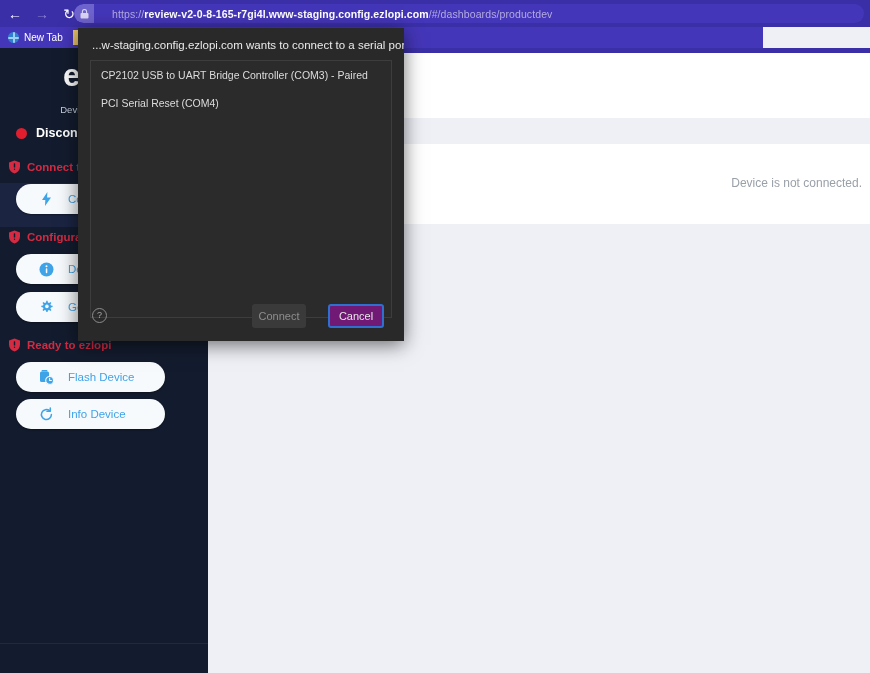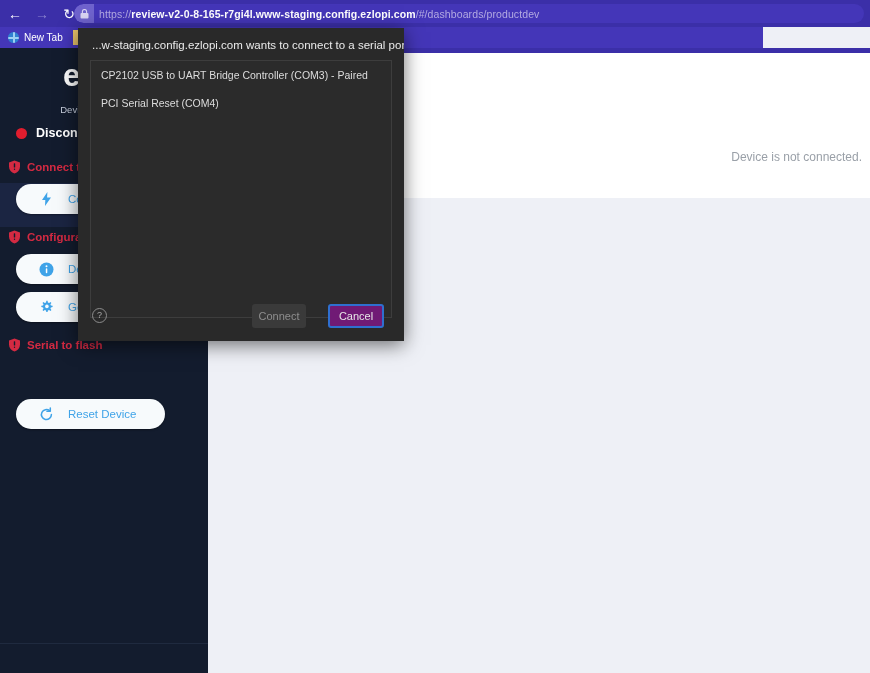--- a/index.html
+++ b/index.html
@@ -31,21 +31,21 @@
     display: flex; align-items: center;
     overflow: hidden;
   }
   .lock-chip {
     width: 20px; height: 19px; flex: 0 0 20px;
     display: flex; align-items: center; justify-content: center;
     background: #6f63cd; border-radius: 10px 0 0 10px;
   }
   .lock-chip svg { display: block; }
   .url-text {
-    font-size: 10.5px; white-space: nowrap; padding-left: 5px;
+    font-size: 10.5px; white-space: nowrap; padding-left: 18px;
     letter-spacing: .1px;
   }
   .url-scheme { color: #b3aae2; }
   .url-host   { color: #ffffff; font-weight: bold; }
   .url-path   { color: #b3aae2; }
 
   .tabstrip {
     position: absolute; left: 0; top: 27px; width: 763px; height: 21px;
     background: #4436b8;
     display: flex; align-items: center;
@@ -138,21 +138,21 @@
   }
   .header-card {
     position: absolute; left: 0; top: 0; width: 662px; height: 65px;
     background: #ffffff;
   }
   .gray-band {
     position: absolute; left: 0; top: 65px; width: 662px; height: 12px;
     background: #eef0f6;
   }
   .panel-card {
-    position: absolute; left: 0; top: 65px; width: 662px; height: 80px;
+    position: absolute; left: 0; top: 91px; width: 662px; height: 80px;
     background: #ffffff;
   }
   .panel-msg {
     position: absolute; right: 8px; top: 32px;
     color: #9aa0a8; font-size: 12px;
   }
 
   
   .dialog {
     position: absolute; left: 78px; top: 28px;
@@ -288,30 +288,41 @@
         </span>
         <span class="bl">General Settings</span>
       </div>
 
       <div class="sec-head" style="top:290px">
         <svg class="shield" viewBox="0 0 13 14">
           <path d="M6.5 0.6 12 2.6v4.1c0 3.3-2.3 5.6-5.5 6.7C3.3 12.3 1 10 1 6.7V2.6z" fill="#d42a42"></path>
           <rect x="5.8" y="3.2" width="1.4" height="4.4" rx=".6" fill="#131c2e"></rect>
           <rect x="5.8" y="8.5" width="1.4" height="1.5" rx=".7" fill="#131c2e"></rect>
         </svg>
-        <span>Serial to flash</span>
+        <span>Ready to ezlopi</span>
+      </div>
+      <div class="sbtn" style="top:314px">
+        <span class="bi">
+          <svg width="15" height="15" viewBox="0 0 15 15" aria-hidden="true">
+            <rect x="1" y="1.5" width="9" height="10.5" rx="1.5" fill="#3fa3e8"></rect>
+            <rect x="2.6" y="0" width="5.8" height="1.6" rx=".7" fill="#3fa3e8"></rect>
+            <circle cx="10.6" cy="10.4" r="3.9" fill="#3fa3e8" stroke="#f7fafc" stroke-width="1.1"></circle>
+            <path d="M10.6 8.2v2.3h1.8" fill="none" stroke="#f7fafc" stroke-width="1.1" stroke-linecap="round"></path>
+          </svg>
+        </span>
+        <span class="bl">Flash Device</span>
       </div>
       <div class="sbtn" style="top:351px">
         <span class="bi">
           <svg width="15" height="15" viewBox="0 0 15 15" aria-hidden="true">
             <path d="M12.4 7.5a5 5 0 1 1-1.8-3.8" fill="none" stroke="#3fa3e8" stroke-width="1.5" stroke-linecap="round"></path>
             <path d="M11.3 0.9v3.4H7.9" fill="none" stroke="#3fa3e8" stroke-width="1.5" stroke-linecap="round" stroke-linejoin="round"></path>
           </svg>
         </span>
-        <span class="bl">Reset Device</span>
+        <span class="bl">Info Device</span>
       </div>
 
       <div class="sidebar-divider"></div>
     </div>
 
     <div class="content">
       <div class="header-card"></div>
       <div class="gray-band"></div>
       <div class="panel-card">
         <div class="panel-msg">Device is not connected.</div>

